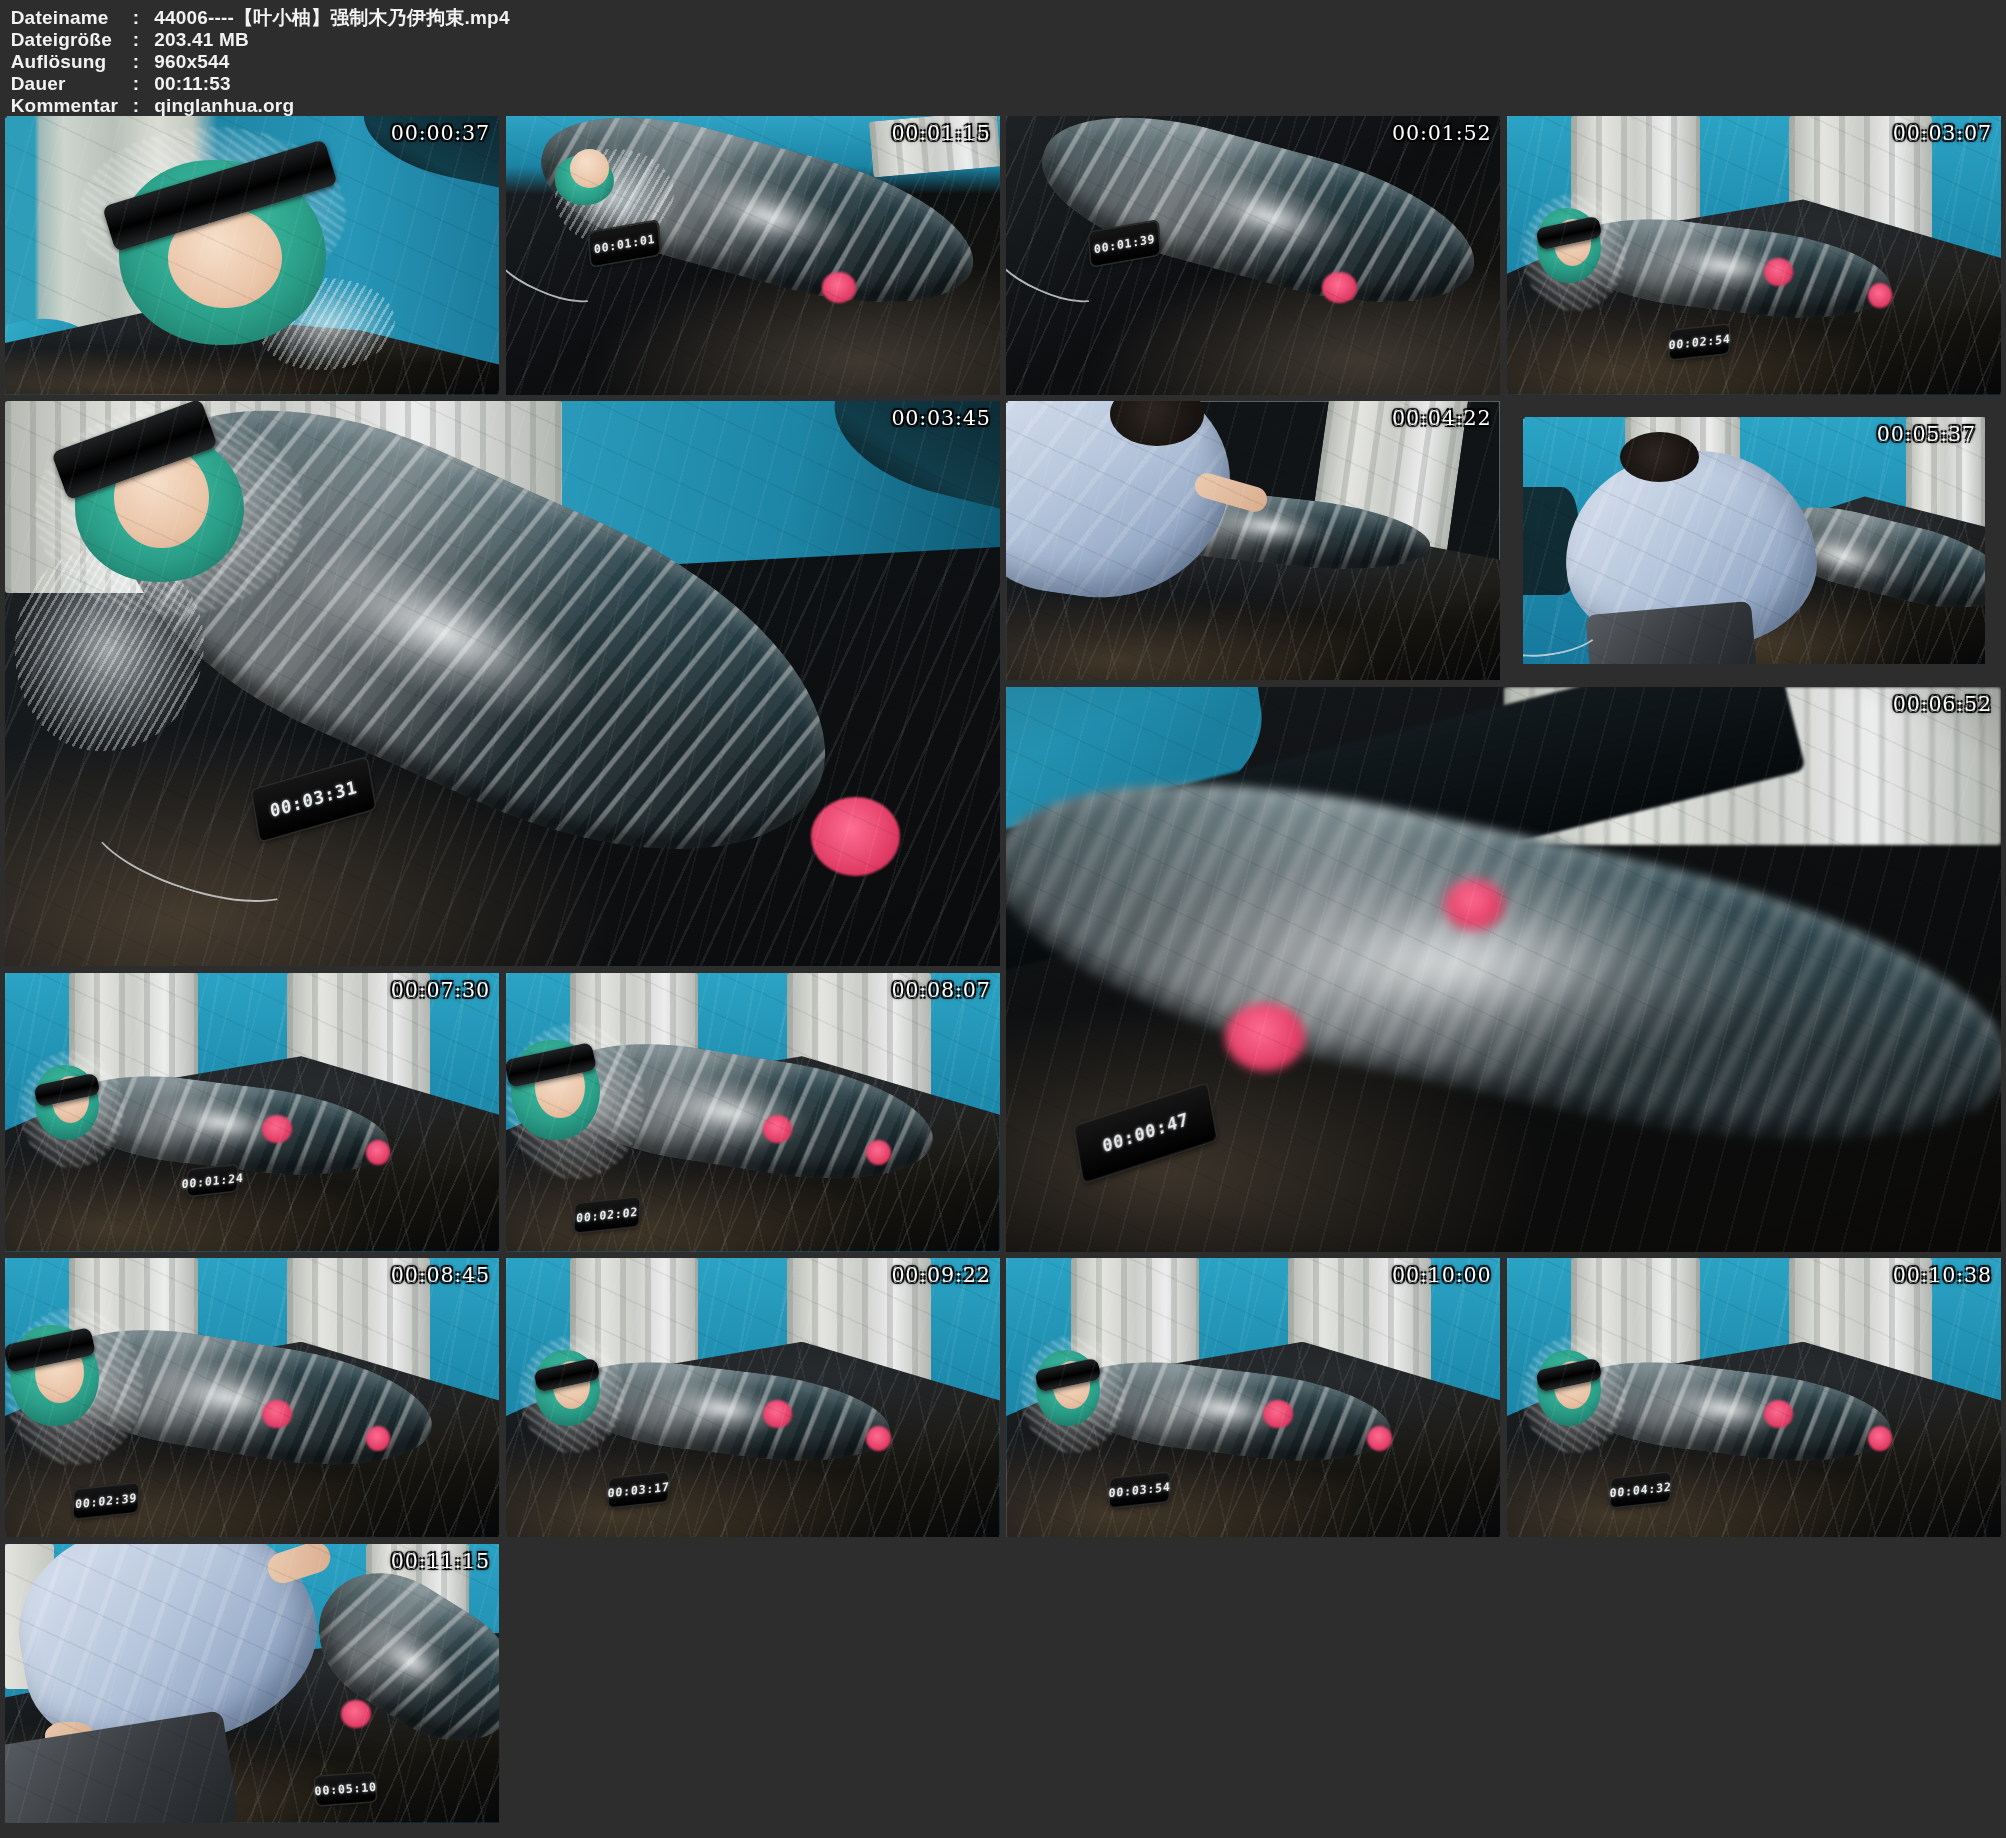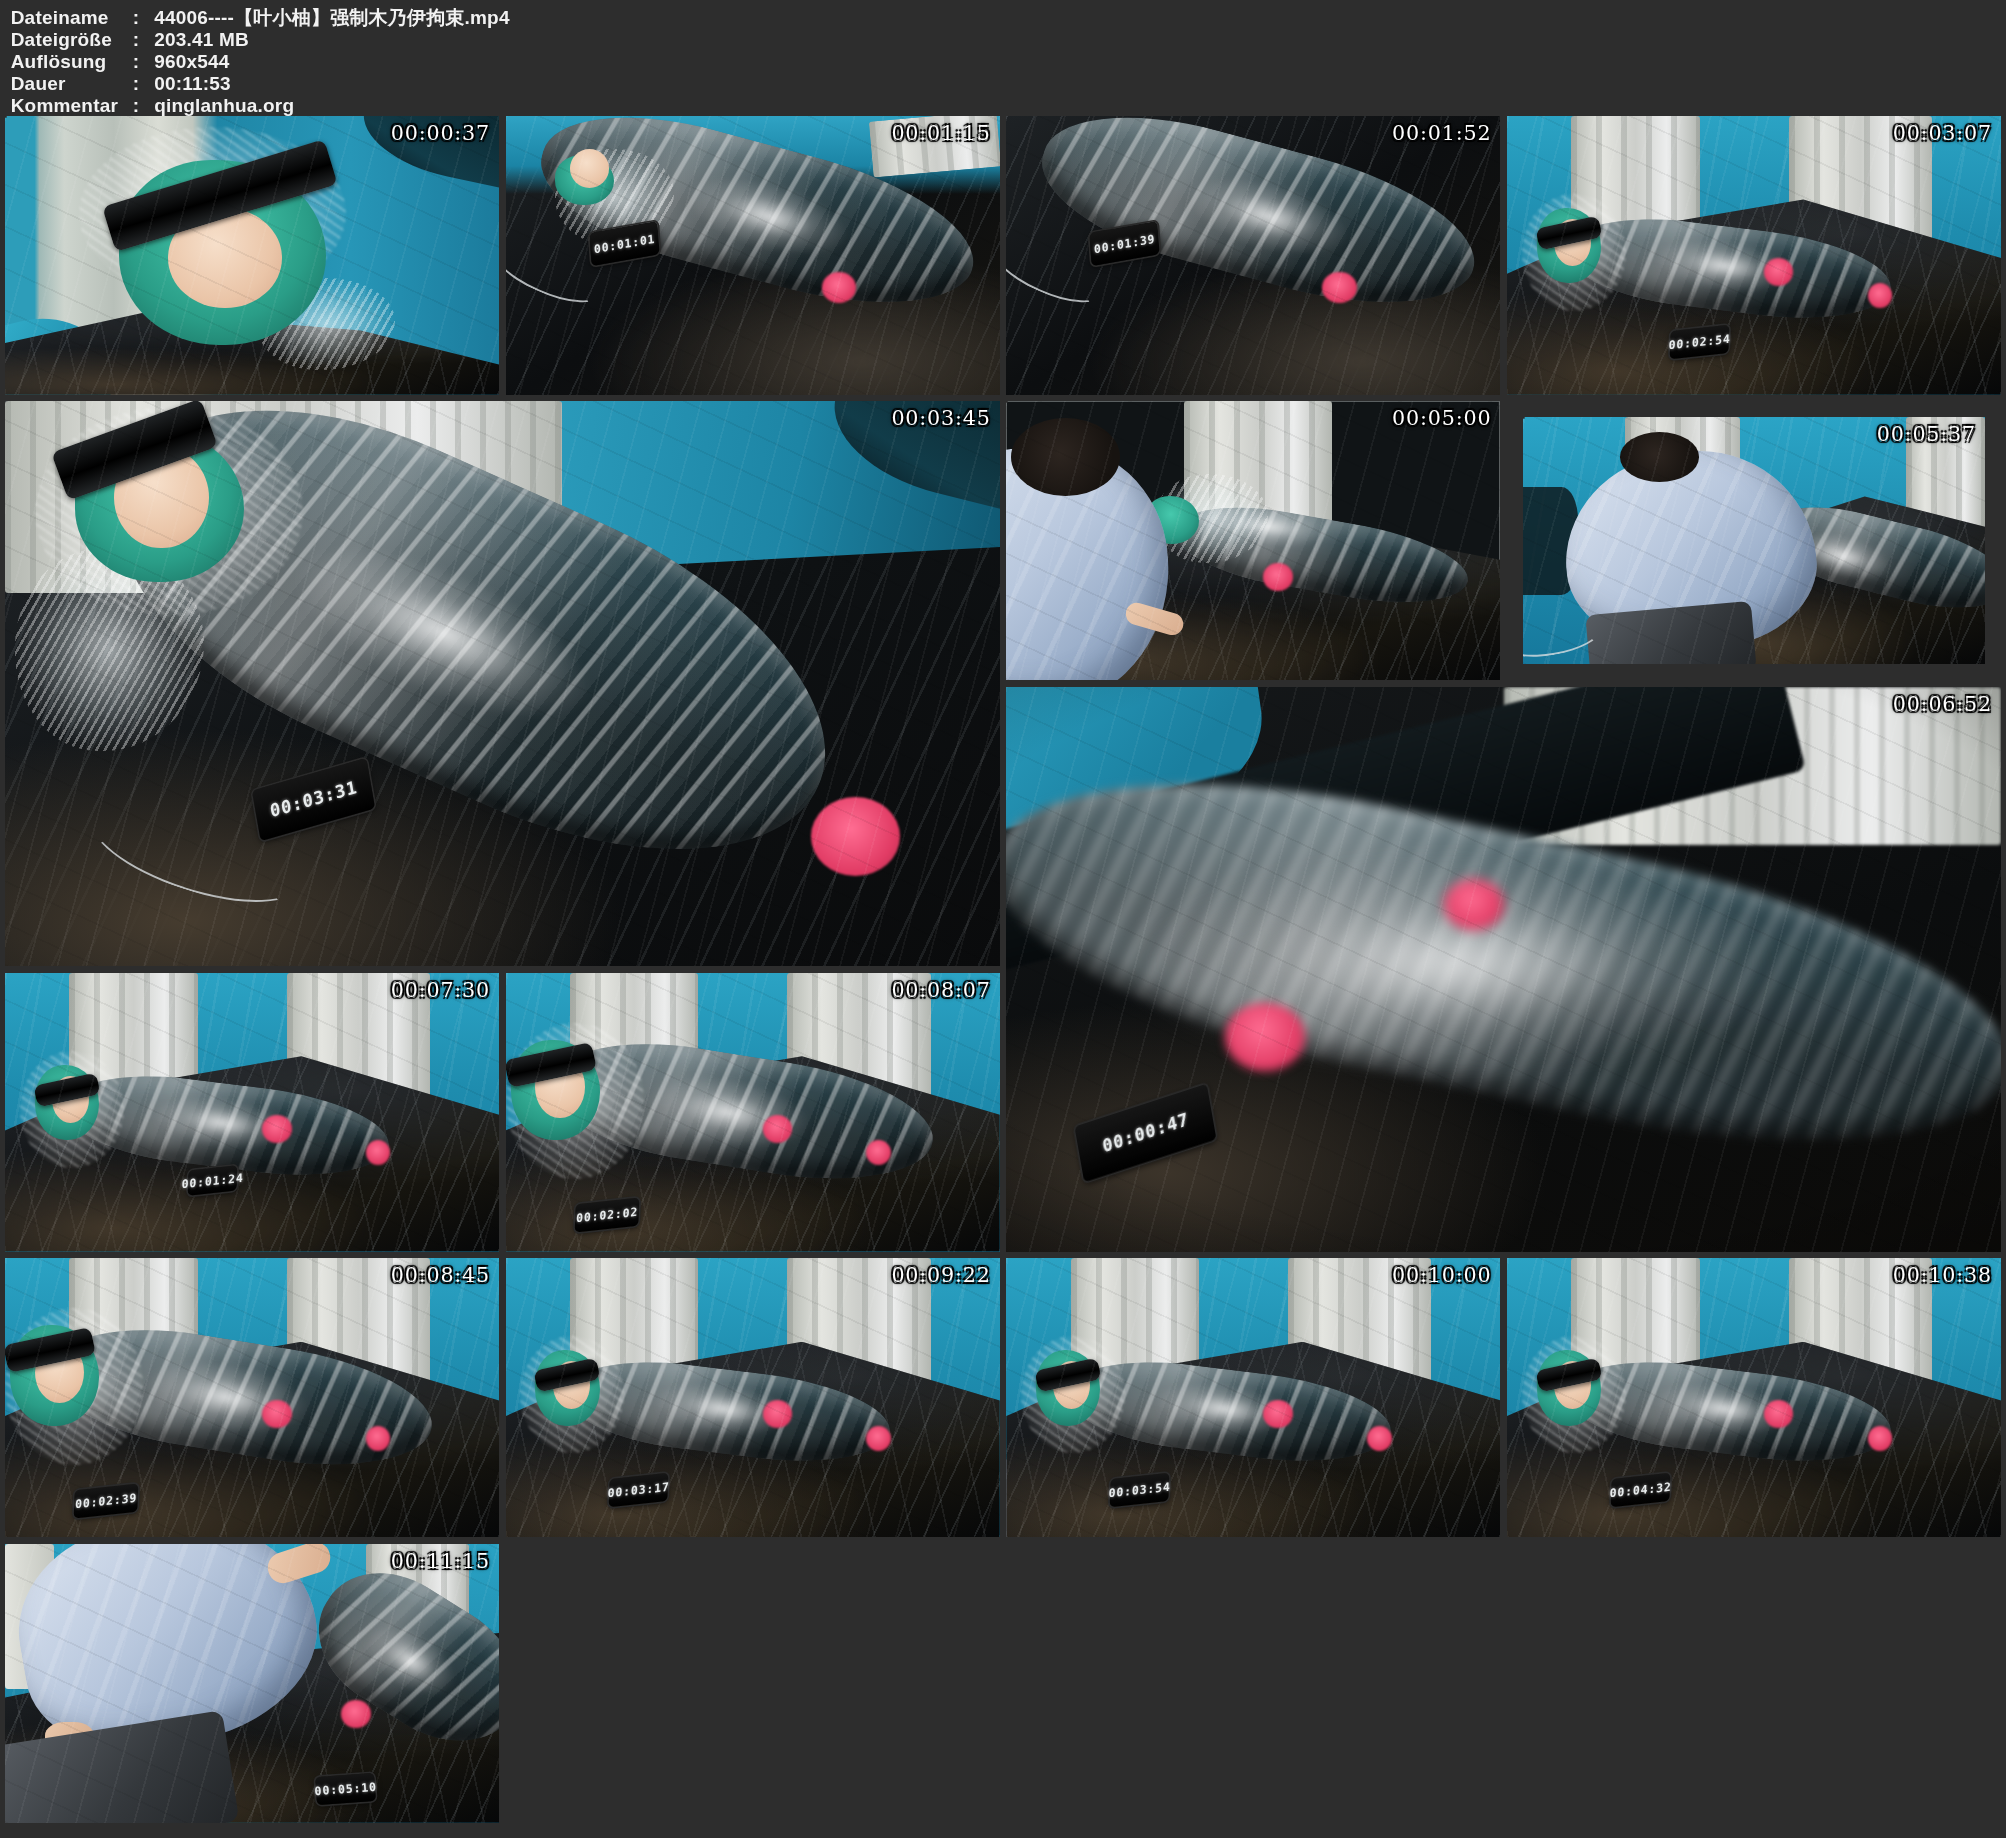--- a/index.html
+++ b/index.html
@@ -388,44 +388,39 @@
       <div class="ly pink-a"></div>
 
       <div class="ly cable"></div>
       <div class="ly phone">
         <span class="digits">00:03:31</span>
       </div>
 
     </div>
     <div class="ts">00:03:45</div>
   </figure>
-    <figure class="thumb sc-person m-two" style="margin:0">
-    <div class="scene">
-
-      <div class="ly curtain-b"></div>
-      <div class="ly bed"></div>
-
-      <div class="ly bodywrap"></div>
-      <div class="ly shine"></div>
-      <div class="ly plasticblob"></div>
-
-      <div class="ly hair"></div>
-
-      <div class="ly pink-a"></div>
+    <figure class="thumb sc-person" style="margin:0">
+    <div class="scene">
+
+      <div class="ly curtain-b"></div>
+      <div class="ly bed"></div>
+
+      <div class="ly bodywrap"></div>
+      <div class="ly shine"></div>
 
       <div class="ly person"></div>
       <div class="ly person-hair"></div>
       <div class="ly arm"></div>
 
       <div class="ly phone">
         <span class="digits"></span>
       </div>
 
     </div>
-    <div class="ts">00:05:00</div>
+    <div class="ts">00:04:22</div>
   </figure>
     <figure class="thumb sc-kneel" style="margin:16px">
     <div class="scene">
       <div class="ly wall-a"></div>
 
       <div class="ly curtain-a"></div>
       <div class="ly curtain-b"></div>
       <div class="ly bed"></div>
 
       <div class="ly bodywrap"></div>

